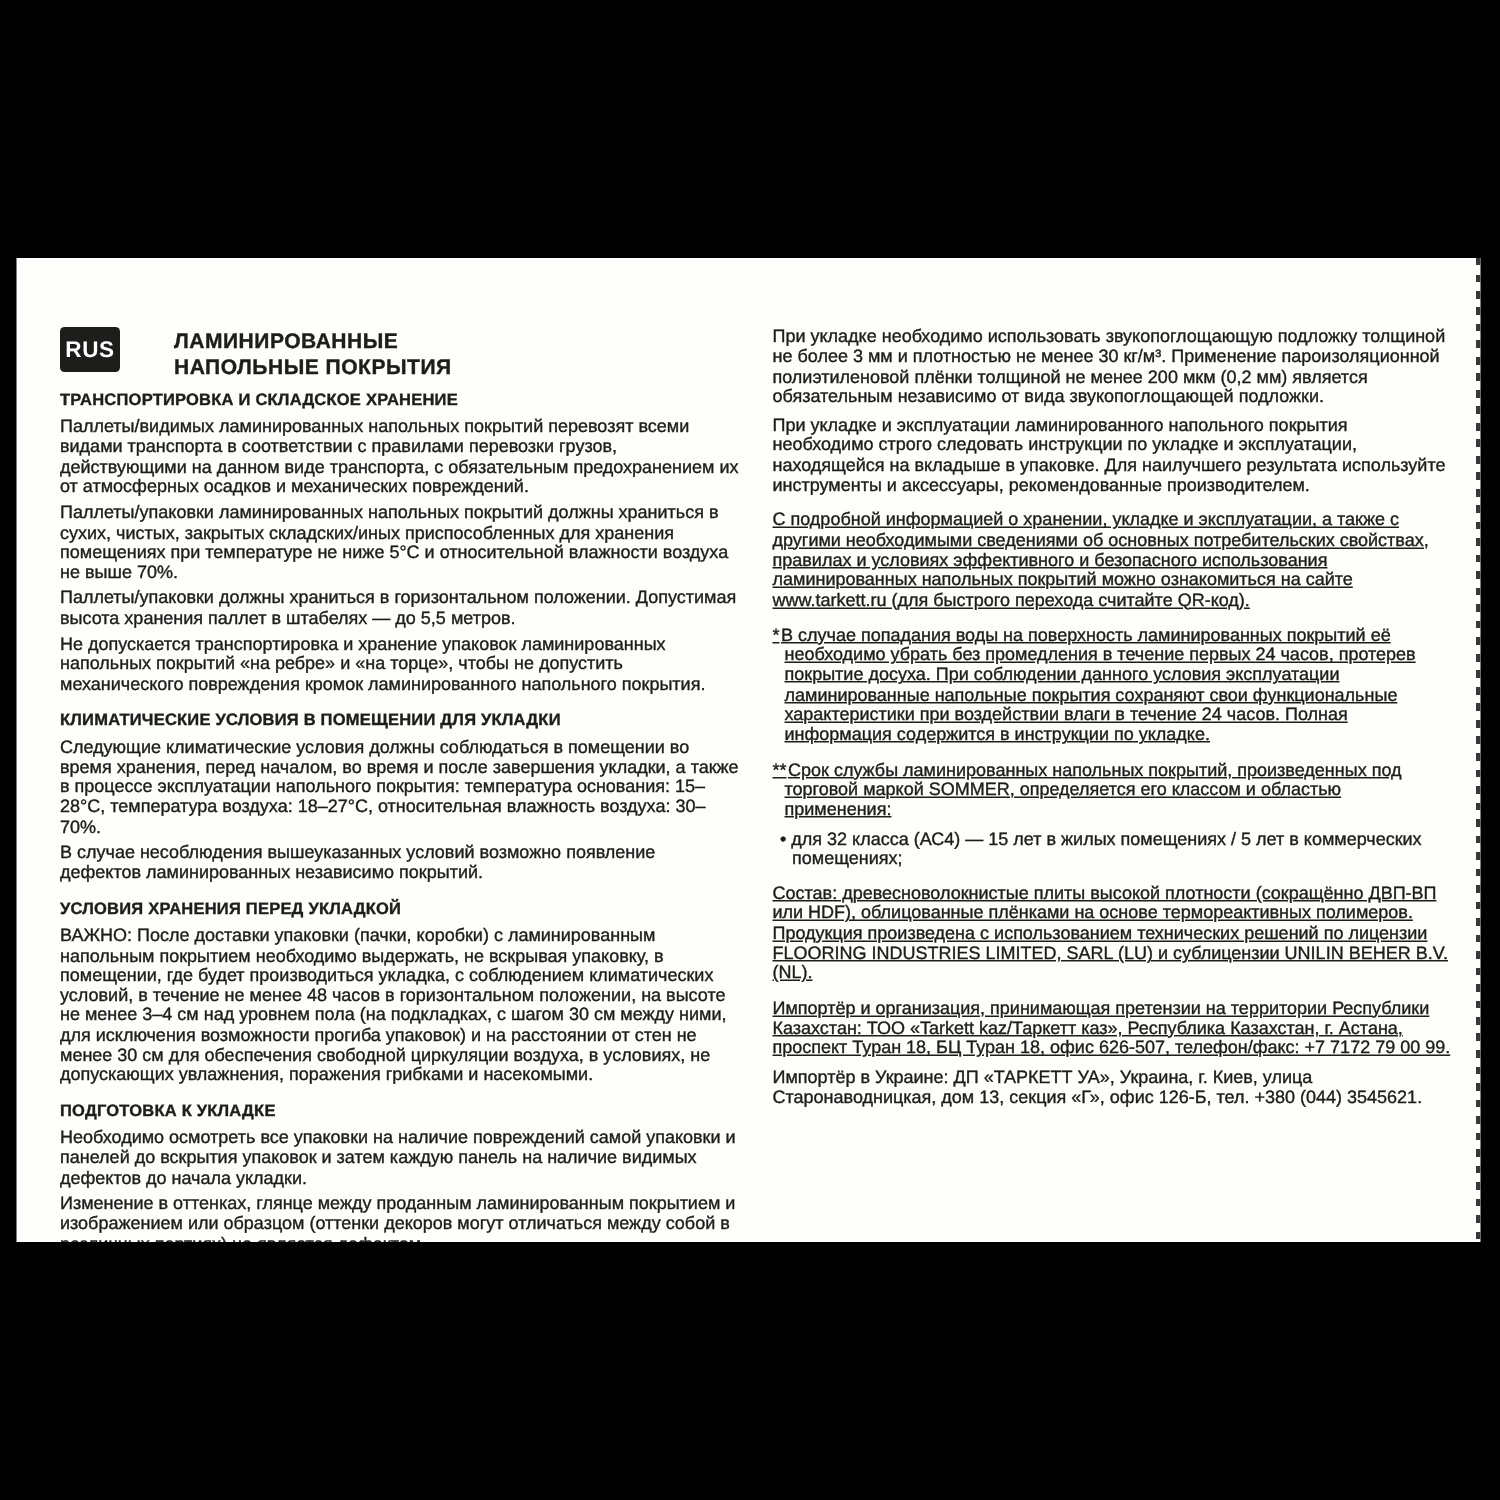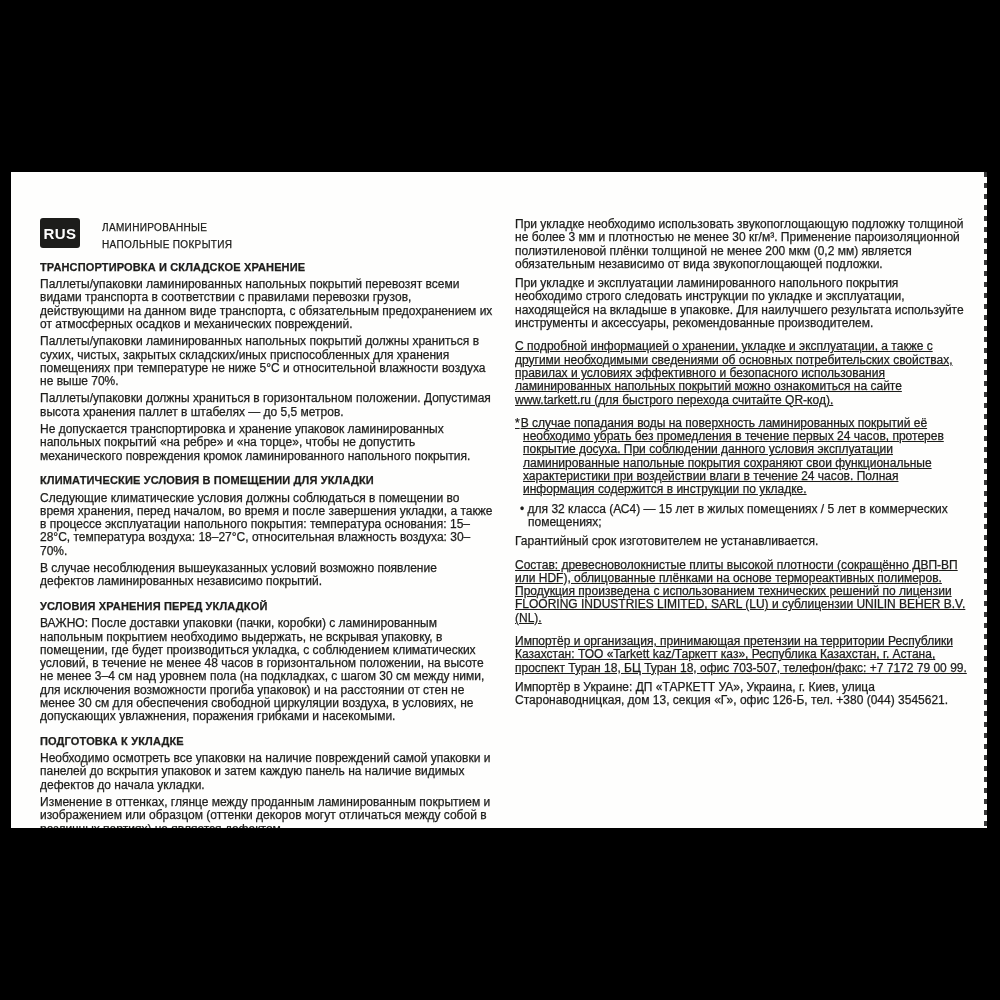--- a/index.html
+++ b/index.html
@@ -12,28 +12,28 @@
     position:absolute;left:11px;top:172px;width:976px;height:656px;
     background:#fefefd;box-sizing:border-box;
     padding:46px 20px 0 29px;
     display:flex;gap:22px;overflow:hidden;
     color:#1d1d1b;
     -webkit-text-stroke:0.25px #1d1d1b;
   }
   .col{flex:none;}
   .col-left{width:453px;}
   .col-right{width:452px;}
-  .doc-header{display:flex;align-items:flex-start;gap:22px;margin-bottom:0;}
+  .doc-header{display:flex;align-items:flex-start;gap:36px;margin-bottom:0;}
   .badge{
     width:40px;height:30px;border-radius:3px;background:#1d1d1b;color:#fff;
     display:flex;align-items:center;justify-content:center;
     font-size:15px;font-weight:700;letter-spacing:.4px;
     -webkit-text-stroke:0;
   }
-  .title{font-size:10px;line-height:17.5px;font-weight:400;letter-spacing:.35px;padding-top:0.5px;}
+  .title{font-size:14px;line-height:17.5px;font-weight:700;letter-spacing:.35px;padding-top:0.5px;}
   .sec-heading{
     font-weight:700;font-size:11px;line-height:13.6px;
     margin:11px 0 4px;letter-spacing:.15px;
   }
   #left-sections .sec-heading:first-child{margin-top:7px;}
   .para{margin:0 0 4px;font-size:12px;line-height:13.3px;}
   .col-right .para{margin-bottom:6px;}
   .col-right .spaced{margin-top:10px;text-decoration:underline;}
   .fn{padding-left:8px;text-indent:-8px;}
   .fn-marker{letter-spacing:0;margin-right:1px;}
@@ -52,41 +52,41 @@
   <div class="col col-left">
     <div class="doc-header">
       <div class="badge">RUS</div>
       <div class="title">
         <div>ЛАМИНИРОВАННЫЕ</div>
         <div>НАПОЛЬНЫЕ ПОКРЫТИЯ</div>
       </div>
     </div>
     <div id="left-sections">
         <div class="sec-heading">ТРАНСПОРТИРОВКА И СКЛАДСКОЕ ХРАНЕНИЕ</div>
-        <p class="para">Паллеты/упаковки ламинированных напольных покрытий перевозят всеми видами транспорта в соответствии с правилами перевозки грузов, действующими на данном виде транспорта, с обязательным предохранением их от атмосферных осадков и механических повреждений.</p>
+        <p class="para">Паллеты/видимых ламинированных напольных покрытий перевозят всеми видами транспорта в соответствии с правилами перевозки грузов, действующими на данном виде транспорта, с обязательным предохранением их от атмосферных осадков и механических повреждений.</p>
         <p class="para">Паллеты/упаковки ламинированных напольных покрытий должны храниться в сухих, чистых, закрытых складских/иных приспособленных для хранения помещениях при температуре не ниже 5°С и относительной влажности воздуха не выше 70%.</p>
         <p class="para">Паллеты/упаковки должны храниться в горизонтальном положении. Допустимая высота хранения паллет в штабелях — до 5,5 метров.</p>
         <p class="para">Не допускается транспортировка и хранение упаковок ламинированных напольных покрытий «на ребре» и «на торце», чтобы не допустить механического повреждения кромок ламинированного напольного покрытия.</p>
         <div class="sec-heading">КЛИМАТИЧЕСКИЕ УСЛОВИЯ В ПОМЕЩЕНИИ ДЛЯ УКЛАДКИ</div>
         <p class="para">Следующие климатические условия должны соблюдаться в помещении во время хранения, перед началом, во время и после завершения укладки, а также в процессе эксплуатации напольного покрытия: температура основания: 15–28°С, температура воздуха: 18–27°С, относительная влажность воздуха: 30–70%.</p>
         <p class="para">В случае несоблюдения вышеуказанных условий возможно появление дефектов ламинированных независимо покрытий.</p>
         <div class="sec-heading">УСЛОВИЯ ХРАНЕНИЯ ПЕРЕД УКЛАДКОЙ</div>
         <p class="para">ВАЖНО: После доставки упаковки (пачки, коробки) с ламинированным напольным покрытием необходимо выдержать, не вскрывая упаковку, в помещении, где будет производиться укладка, с соблюдением климатических условий, в течение не менее 48 часов в горизонтальном положении, на высоте не менее 3–4 см над уровнем пола (на подкладках, с шагом 30 см между ними, для исключения возможности прогиба упаковок) и на расстоянии от стен не менее 30 см для обеспечения свободной циркуляции воздуха, в условиях, не допускающих увлажнения, поражения грибками и насекомыми.</p>
         <div class="sec-heading">ПОДГОТОВКА К УКЛАДКЕ</div>
         <p class="para">Необходимо осмотреть все упаковки на наличие повреждений самой упаковки и панелей до вскрытия упаковок и затем каждую панель на наличие видимых дефектов до начала укладки.</p>
         <p class="para">Изменение в оттенках, глянце между проданным ламинированным покрытием и изображением или образцом (оттенки декоров могут отличаться между собой в различных партиях) не является дефектом.</p>
       </div>
   </div>
   <div class="col col-right">
     <div id="right-blocks">
         <p class="para">При укладке необходимо использовать звукопоглощающую подложку толщиной не более 3 мм и плотностью не менее 30 кг/м³. Применение пароизоляционной полиэтиленовой плёнки толщиной не менее 200 мкм (0,2 мм) является обязательным независимо от вида звукопоглощающей подложки.</p>
         <p class="para">При укладке и эксплуатации ламинированного напольного покрытия необходимо строго следовать инструкции по укладке и эксплуатации, находящейся на вкладыше в упаковке. Для наилучшего результата используйте инструменты и аксессуары, рекомендованные производителем.</p>
         <p class="para spaced">С подробной информацией о хранении, укладке и эксплуатации, а также с другими необходимыми сведениями об основных потребительских свойствах, правилах и условиях эффективного и безопасного использования ламинированных напольных покрытий можно ознакомиться на сайте www.tarkett.ru (для быстрого перехода считайте QR-код).</p>
         <p class="para fn spaced"><span class="fn-marker">*</span>В случае попадания воды на поверхность ламинированных покрытий её необходимо убрать без промедления в течение первых 24 часов, протерев покрытие досуха. При соблюдении данного условия эксплуатации ламинированные напольные покрытия сохраняют свои функциональные характеристики при воздействии влаги в течение 24 часов. Полная информация содержится в инструкции по укладке.</p>
+        <p class="para fn spaced"><span class="fn-marker">**</span>Срок службы ламинированных напольных покрытий, произведенных под торговой маркой SOMMER, определяется его классом и областью применения:</p>
         <p class="para bullet">для 32 класса (АС4) — 15 лет в жилых помещениях / 5 лет в коммерческих помещениях;</p>
-        <p class="para">Гарантийный срок изготовителем не устанавливается.</p>
         <p class="para spaced">Состав: древесноволокнистые плиты высокой плотности (сокращённо ДВП-ВП или HDF), облицованные плёнками на основе термореактивных полимеров. Продукция произведена с использованием технических решений по лицензии FLOORING INDUSTRIES LIMITED, SARL (LU) и сублицензии UNILIN BEHER B.V. (NL).</p>
-        <p class="para spaced">Импортёр и организация, принимающая претензии на территории Республики Казахстан: ТОО «Tarkett kaz/Таркетт каз», Республика Казахстан, г. Астана, проспект Туран 18, БЦ Туран 18, офис 703-507, телефон/факс: +7 7172 79 00 99.</p>
+        <p class="para spaced">Импортёр и организация, принимающая претензии на территории Республики Казахстан: ТОО «Tarkett kaz/Таркетт каз», Республика Казахстан, г. Астана, проспект Туран 18, БЦ Туран 18, офис 626-507, телефон/факс: +7 7172 79 00 99.</p>
         <p class="para">Импортёр в Украине: ДП «ТАРКЕТТ УА», Украина, г. Киев, улица Старонаводницкая, дом 13, секция «Г», офис 126-Б, тел. +380 (044) 3545621.</p>
       </div>
   </div>
   <div class="cutline"></div>
 </div>
 
 </body></html>

